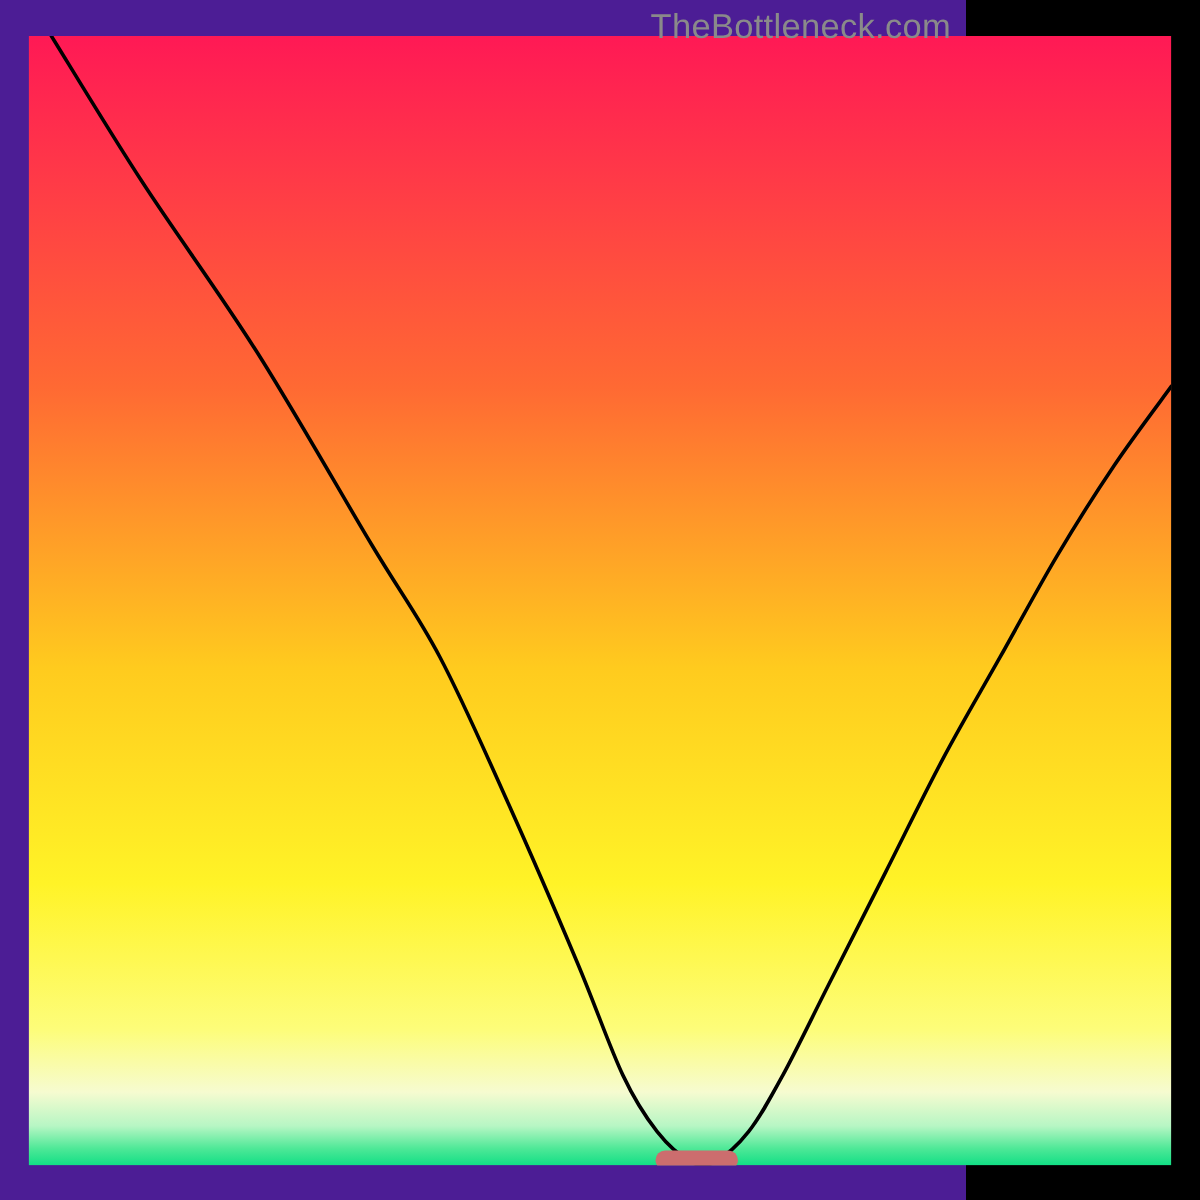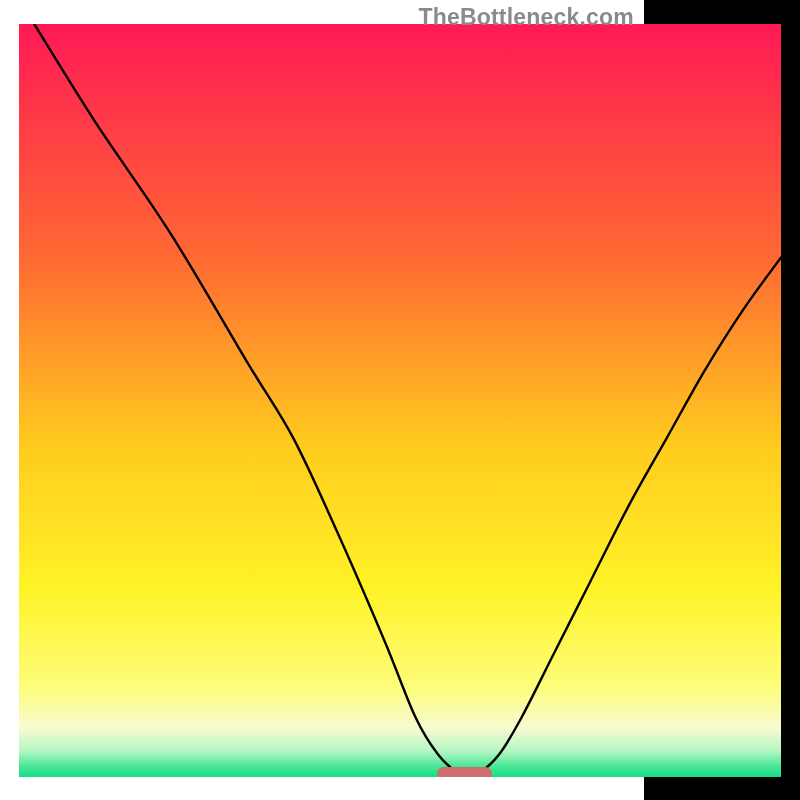--- a/index.html
+++ b/index.html
@@ -7,22 +7,21 @@
     padding: 0;
     width: 800px;
     height: 800px;
     background: #000;
     overflow: hidden;
   }
   .frame {
     position: relative;
     width: 644px;
     height: 800px;
-    background: #ffffff;
-    font-weight: bold;
+    background: #4c1d95;
   }
   .watermark {
     position: absolute;
     top: 4px;
     right: 10px;
     font-family: Arial, Helvetica, sans-serif;
     font-size: 23px;
     color: #8a8a8a;
     letter-spacing: 0.2px;
     z-index: 20;

